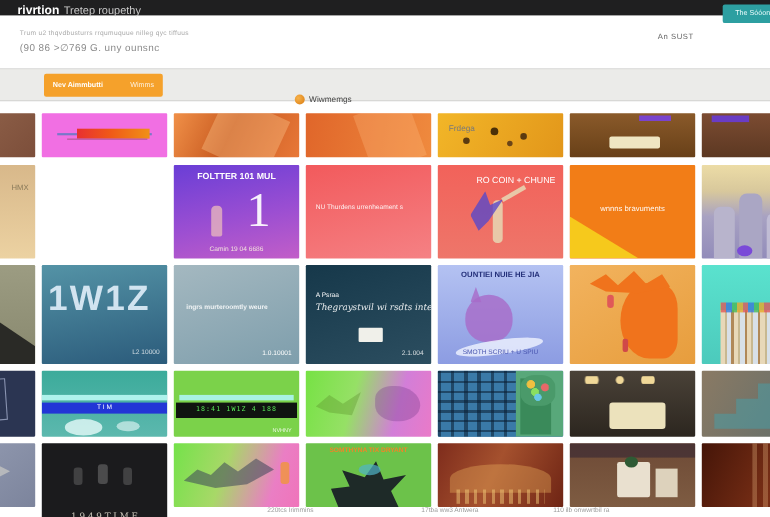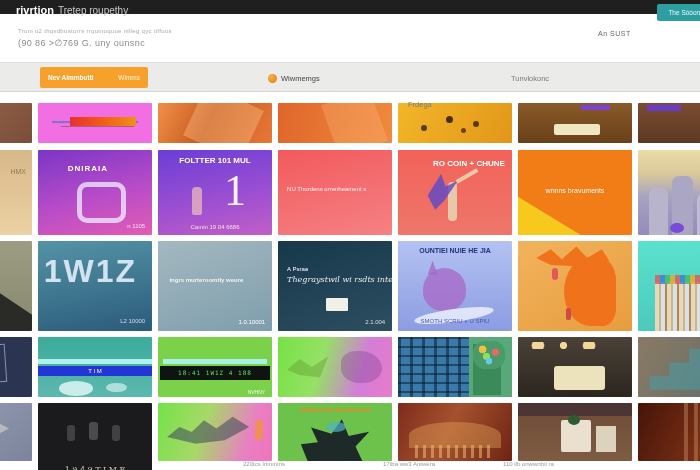--- a/index.html
+++ b/index.html
@@ -18,21 +18,21 @@
   .header{position:absolute;left:0;top:22px;width:700px;height:40px;background:#ffffff;}
   .h-line1{position:absolute;left:18px;top:6px;font-size:6px;color:#a9a9a9;letter-spacing:.3px;white-space:nowrap;}
   .h-line2{position:absolute;left:18px;top:16px;font-size:9px;color:#8b8b8b;letter-spacing:.4px;white-space:nowrap;}
   .h-right{position:absolute;left:598px;top:8px;font-size:7px;color:#666;letter-spacing:.5px;}
   
   .tabbar{position:absolute;left:0;top:62px;width:700px;height:30px;background:#ebebe9;
           border-top:1px solid #dddddb;border-bottom:1px solid #d6d6d4;box-sizing:border-box;}
   .newbtn{position:absolute;left:40px;top:4px;width:108px;height:21px;background:#f5a12b;border:none;border-radius:2px;
           color:#fff;font-size:6.5px;font-weight:bold;display:flex;align-items:center;justify-content:space-between;padding:0 8px;}
   .newbtn .sep{opacity:.85;font-weight:normal;}
-  .tab{position:absolute;top:0;height:30px;display:flex;align-items:center;gap:4px;
+  .tab{position:absolute;top:12px;height:30px;display:flex;align-items:center;gap:4px;
        font-size:7.5px;color:#7a7a78;background:none;border:none;white-space:nowrap;}
   .tab.active{color:#444;}
   .tab .dot{width:9px;height:9px;border-radius:50%;background:radial-gradient(circle at 35% 35%,#f7b24a,#d97b12);display:inline-block;}
   .tab1{left:262px;} .tab2{left:402px;margin-top:26px;} .tab3{left:505px;} .tab4{left:633px;}
   
   #grid{position:absolute;left:0;top:0;width:700px;height:470px;}
   .tile{position:absolute;overflow:hidden;border-radius:1px;}
   .shape{position:absolute;}
   .ttext{position:absolute;white-space:nowrap;line-height:1.2;}
   .caption{position:absolute;font-size:6px;color:#9b9b9b;white-space:nowrap;}
@@ -62,39 +62,34 @@
     <div class="tile" style="left: 518px; top: 103px; width: 114px; height: 40px; background: linear-gradient(rgb(138, 90, 42), rgb(104, 64, 24));">
       <div class="shape" style="left: 55%; top: 4%; width: 26%; height: 14%; background: rgb(122, 68, 204);"></div>
       <div class="shape" style="left: 32%; top: 52%; width: 40%; height: 28%; background: rgb(239, 230, 194); border-radius: 2px;"></div>
     </div>
     <div class="tile" style="left: 638px; top: 103px; width: 114px; height: 40px; background: linear-gradient(rgb(124, 76, 50), rgb(92, 56, 34));">
       <div class="shape" style="left: 8%; top: 4%; width: 30%; height: 16%; background: rgb(106, 60, 196);"></div>
     </div>
     <div class="tile" style="left: -82px; top: 150px; width: 114px; height: 85px; background: linear-gradient(rgb(216, 184, 138), rgb(236, 210, 162));">
       <div class="ttext" style="right: 6px; top: 18px; color: rgb(138, 122, 90); font-size: 7px;">HMX</div>
     </div>
-    <div class="tile" style="left: 38px; top: 150px; width: 114px; height: 85px; background: linear-gradient(165deg, rgb(122, 54, 198), rgb(184, 76, 200) 55%, rgb(226, 92, 180));">
-      <div class="shape" style="left: 34%; top: 38%; width: 34%; height: 36%; border: 5px solid rgba(240, 240, 255, 0.75); border-radius: 10px;"></div>
-      <div class="ttext" style="left: 26%; top: 16%; color: rgb(255, 255, 255); font-size: 8px; font-weight: bold; letter-spacing: 1px;">DNIRAIA</div>
-      <div class="ttext" style="right: 6%; bottom: 6%; color: rgba(255, 255, 255, 0.8); font-size: 6px;">n 1105</div>
-    </div>
     <div class="tile" style="left: 158px; top: 150px; width: 114px; height: 85px; background: linear-gradient(168deg, rgb(106, 62, 214), rgb(154, 78, 210) 55%, rgb(194, 94, 200));">
       <div class="shape" style="left: 30%; top: 44%; width: 10px; height: 28px; background: rgba(230, 180, 190, 0.8); border-radius: 4px 4px 2px 2px;"></div>
       <div class="ttext" style="left: 0px; right: 0px; top: 7%; text-align: center; color: rgb(255, 255, 255); font-size: 8px; font-weight: bold;">FOLTTER 101 MUL</div>
       <div class="ttext" style="left: 58%; top: 18%; color: rgba(255, 255, 255, 0.92); font-size: 44px; font-family: &quot;Liberation Serif&quot;, serif;">1</div>
       <div class="ttext" style="left: 0px; right: 0px; bottom: 5%; text-align: center; color: rgba(255, 250, 225, 0.85); font-size: 6px;">Camin 19 04 6686</div>
     </div>
     <div class="tile" style="left: 278px; top: 150px; width: 114px; height: 85px; background: linear-gradient(165deg, rgb(242, 90, 92), rgb(245, 129, 132));">
       <div class="ttext" style="left: 8%; top: 42%; color: rgba(255, 255, 255, 0.9); font-size: 6px;">NU  Thurdens urrenheament s</div>
     </div>
     <div class="tile" style="left: 398px; top: 150px; width: 114px; height: 85px; background: linear-gradient(rgb(242, 98, 90), rgb(238, 118, 106));">
       <div class="shape" style="left: 44%; top: 38%; width: 9px; height: 46%; background: rgb(232, 200, 168); border-radius: 4px;"></div>
       <div class="shape" style="left: 26%; top: 28%; width: 30px; height: 36px; background: rgb(90, 72, 200); clip-path: polygon(0px 60%, 45% 0px, 60% 35%, 100% 20%, 55% 75%, 25% 100%); opacity: 0.8;"></div>
       <div class="shape" style="left: 50%; top: 28%; width: 24px; height: 4px; background: rgb(232, 200, 168); transform: rotate(-30deg);"></div>
-      <div class="ttext" style="left: 0px; right: 0px; top: 11%; text-align: center; color: rgb(255, 255, 255); font-size: 8px; font-weight: bold; padding-left: 28px;">RO COIN + CHUNE</div>
+      <div class="ttext" style="left: 0px; right: 0px; top: 11%; text-align: center; color: rgb(255, 255, 255); font-size: 8px; font-weight: normal; padding-left: 28px;">RO COIN + CHUNE</div>
     </div>
     <div class="tile" style="left: 518px; top: 150px; width: 114px; height: 85px; background: rgb(242, 125, 23);">
       <div class="shape" style="left: 0px; bottom: 0px; width: 55%; height: 45%; background: rgb(246, 201, 28); clip-path: polygon(0px 100%, 0px 0px, 100% 100%);"></div>
       <div class="ttext" style="left: 0px; right: 0px; top: 44%; text-align: center; color: rgba(255, 255, 255, 0.95); font-size: 7px;">wnnns bravuments</div>
     </div>
     <div class="tile" style="left: 638px; top: 150px; width: 114px; height: 85px; background: linear-gradient(rgb(236, 220, 166) 0%, rgb(216, 200, 156) 28%, rgb(168, 162, 194) 55%, rgb(146, 140, 186));">
       <div class="shape" style="left: 10%; bottom: 0px; width: 16%; height: 55%; background: rgb(184, 180, 204); border-radius: 6px 6px 0px 0px;"></div>
       <div class="shape" style="left: 30%; bottom: 0px; width: 18%; height: 70%; background: rgb(170, 166, 196); border-radius: 7px 7px 0px 0px;"></div>
       <div class="shape" style="left: 52%; bottom: 0px; width: 16%; height: 48%; background: rgb(192, 188, 212); border-radius: 6px 6px 0px 0px;"></div>
       <div class="shape" style="left: 28%; bottom: 2%; width: 14px; height: 10px; background: rgb(122, 74, 216); border-radius: 50%;"></div>
@@ -218,16 +213,13 @@
     <span>Nev Aimmbutti</span>
     <span class="sep">Wimms</span>
   </button>
   <button class="tab tab1 active">
     <span class="dot"></span>
     <span>Wiwmemgs</span>
   </button>
   <button class="tab tab2">
     <span>Frdega</span>
   </button>
-  <button class="tab tab3">
-    <span>Tunvlokonc</span>
-  </button>
 </div>
 
 </body></html>

